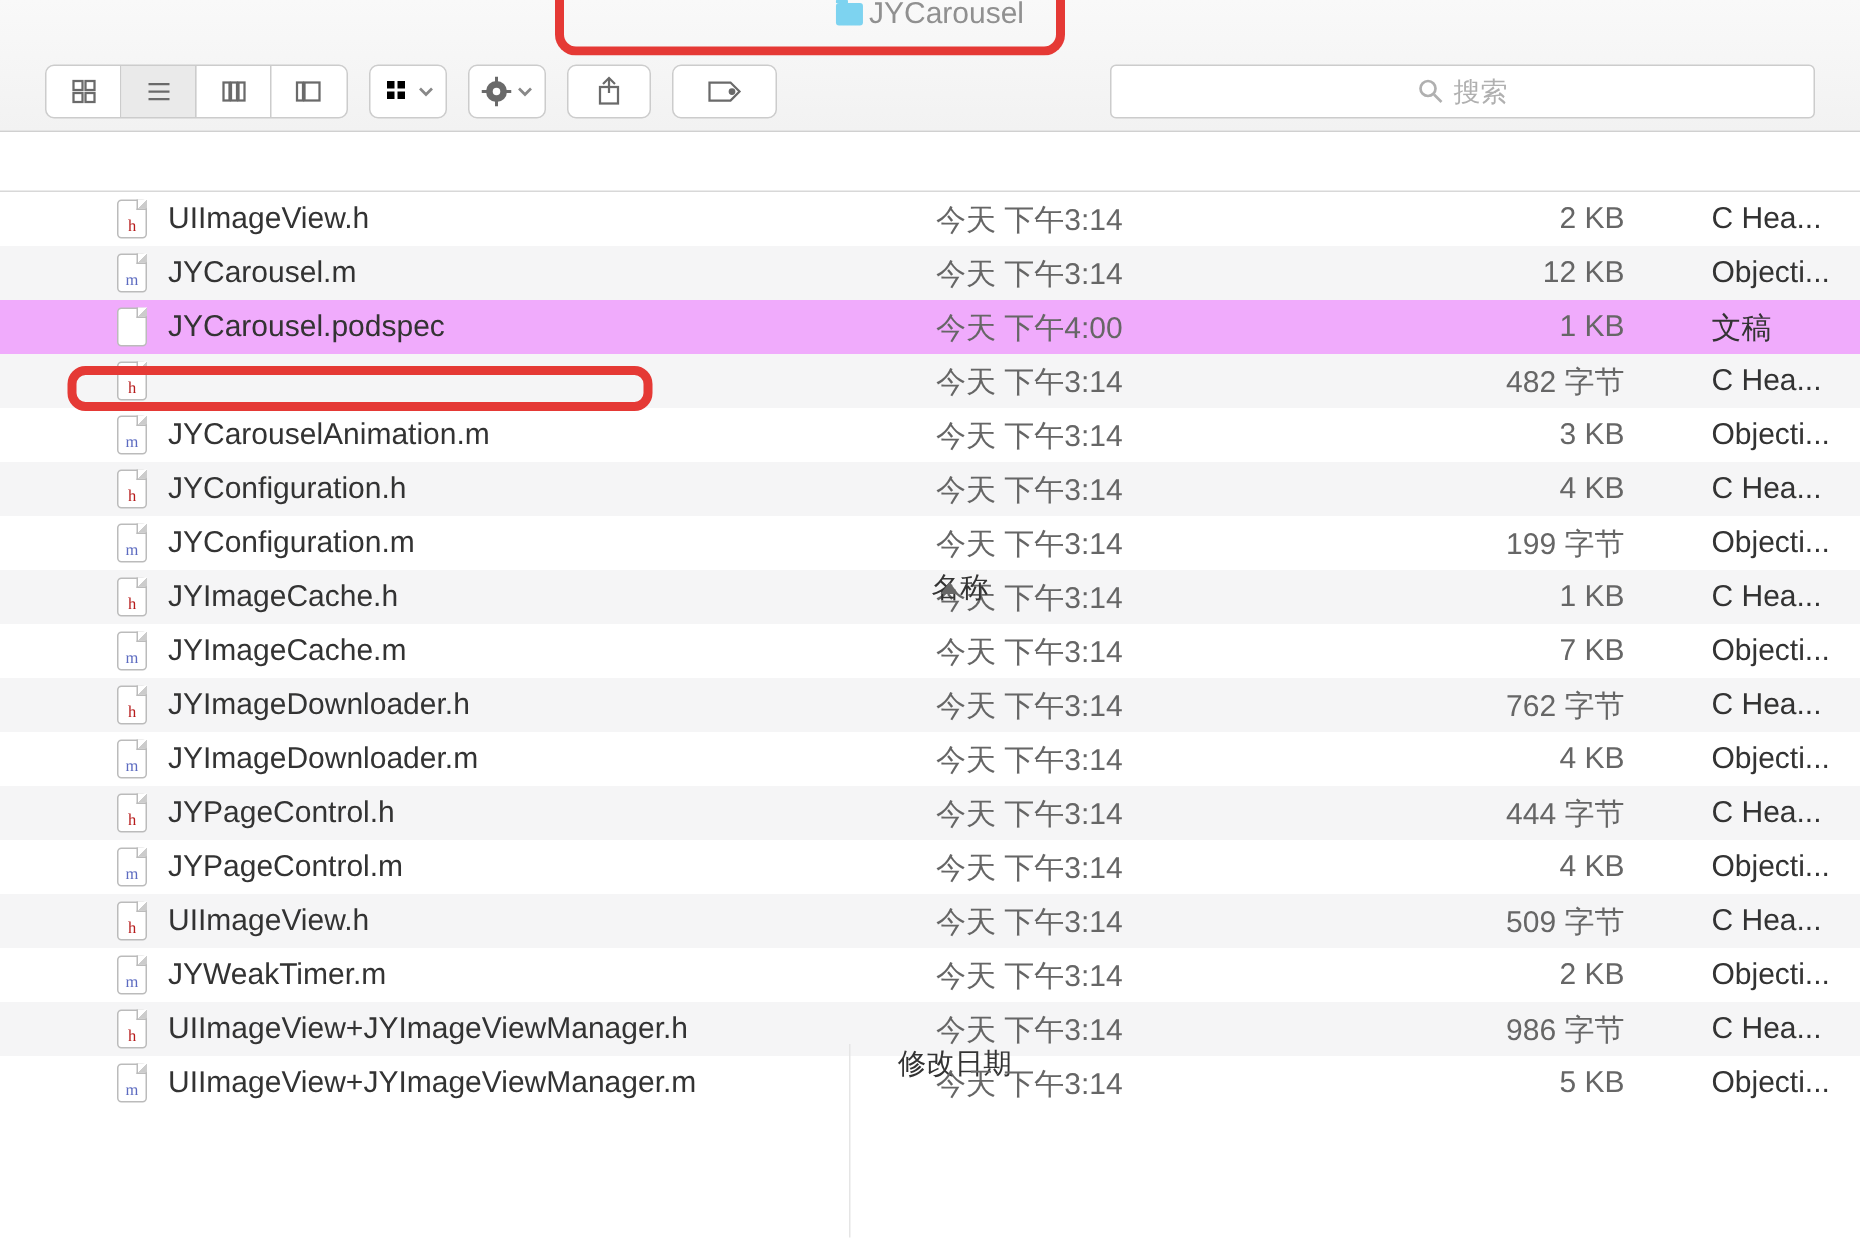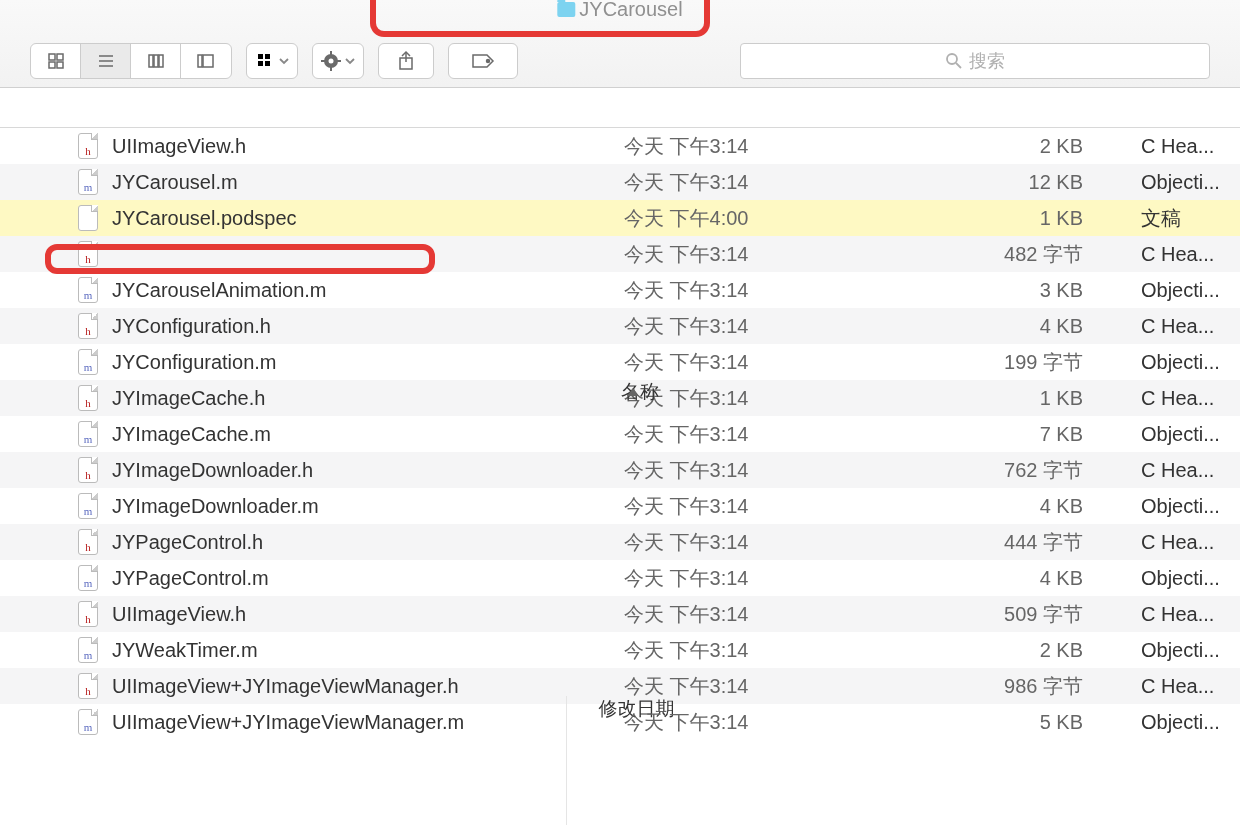--- a/index.html
+++ b/index.html
@@ -152,21 +152,21 @@
     .file-list { }
     .file-row {
       height: 36px;
       display: flex;
       align-items: center;
       font-size: 20px;
       color: #333;
       cursor: default;
     }
     .file-row:nth-child(even) { background: #f5f5f6; }
-    .file-row.selected { background: #fef9c3; }
+    .file-row.selected { background: #f0abfc; }
     .fc-name { flex: 0 0 608px; display: flex; align-items: center; padding-left: 78px; gap: 14px; }
     .fc-date { flex: 0 0 340px; padding-left: 16px; color: #666; }
     .fc-size { flex: 0 0 175px; padding-right: 40px; text-align: right; color: #666; }
     .fc-kind { flex: 1; padding-left: 18px; color: #333; white-space: nowrap; overflow: hidden; }
     .file-icon {
       width: 20px;
       height: 26px;
       background: #fff;
       border: 1px solid #bbb;
       border-radius: 3px;

